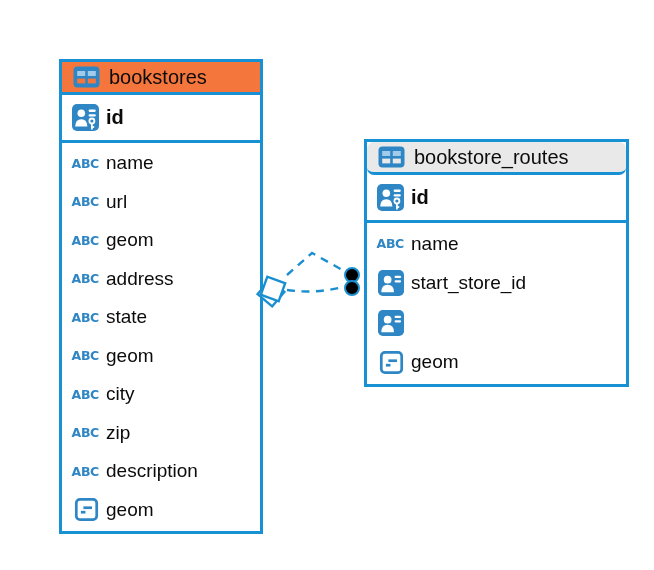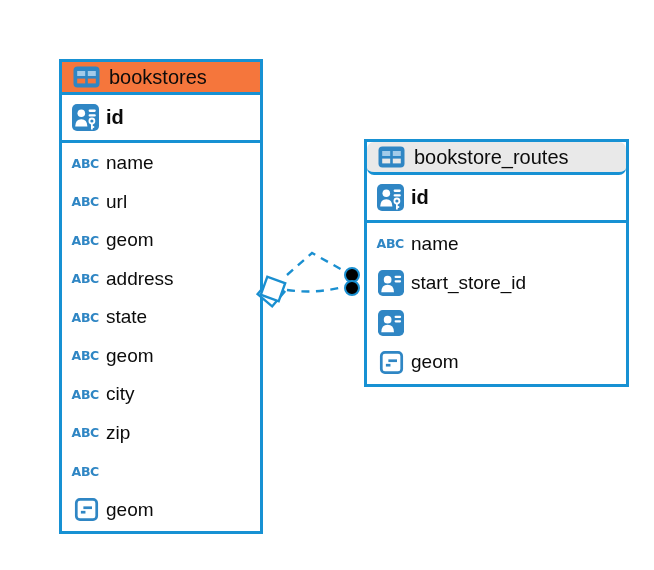--- a/index.html
+++ b/index.html
@@ -110,20 +110,21 @@
     <div class="row col-row">
       <span class="icn">
           <span class="abc">ABC</span>
         </span>
       <span class="lbl">zip</span>
     </div>
     <div class="row col-row">
       <span class="icn">
           <span class="abc">ABC</span>
         </span>
+      <span class="lbl">description</span>
     </div>
     <div class="row col-row">
       <span class="icn">
         <svg width="25" height="25" viewBox="0 0 24 24">
           <rect x="2.2" y="2.2" width="19.6" height="19.6" rx="3.5" fill="none" stroke="#2f86c4" stroke-width="2.6"></rect>
           <line x1="9" y1="10.3" x2="17.3" y2="10.3" stroke="#2f86c4" stroke-width="2.6"></line>
           <line x1="6.6" y1="14.6" x2="11" y2="14.6" stroke="#2f86c4" stroke-width="2.6"></line>
         </svg>
       </span>
       <span class="lbl">geom</span>

